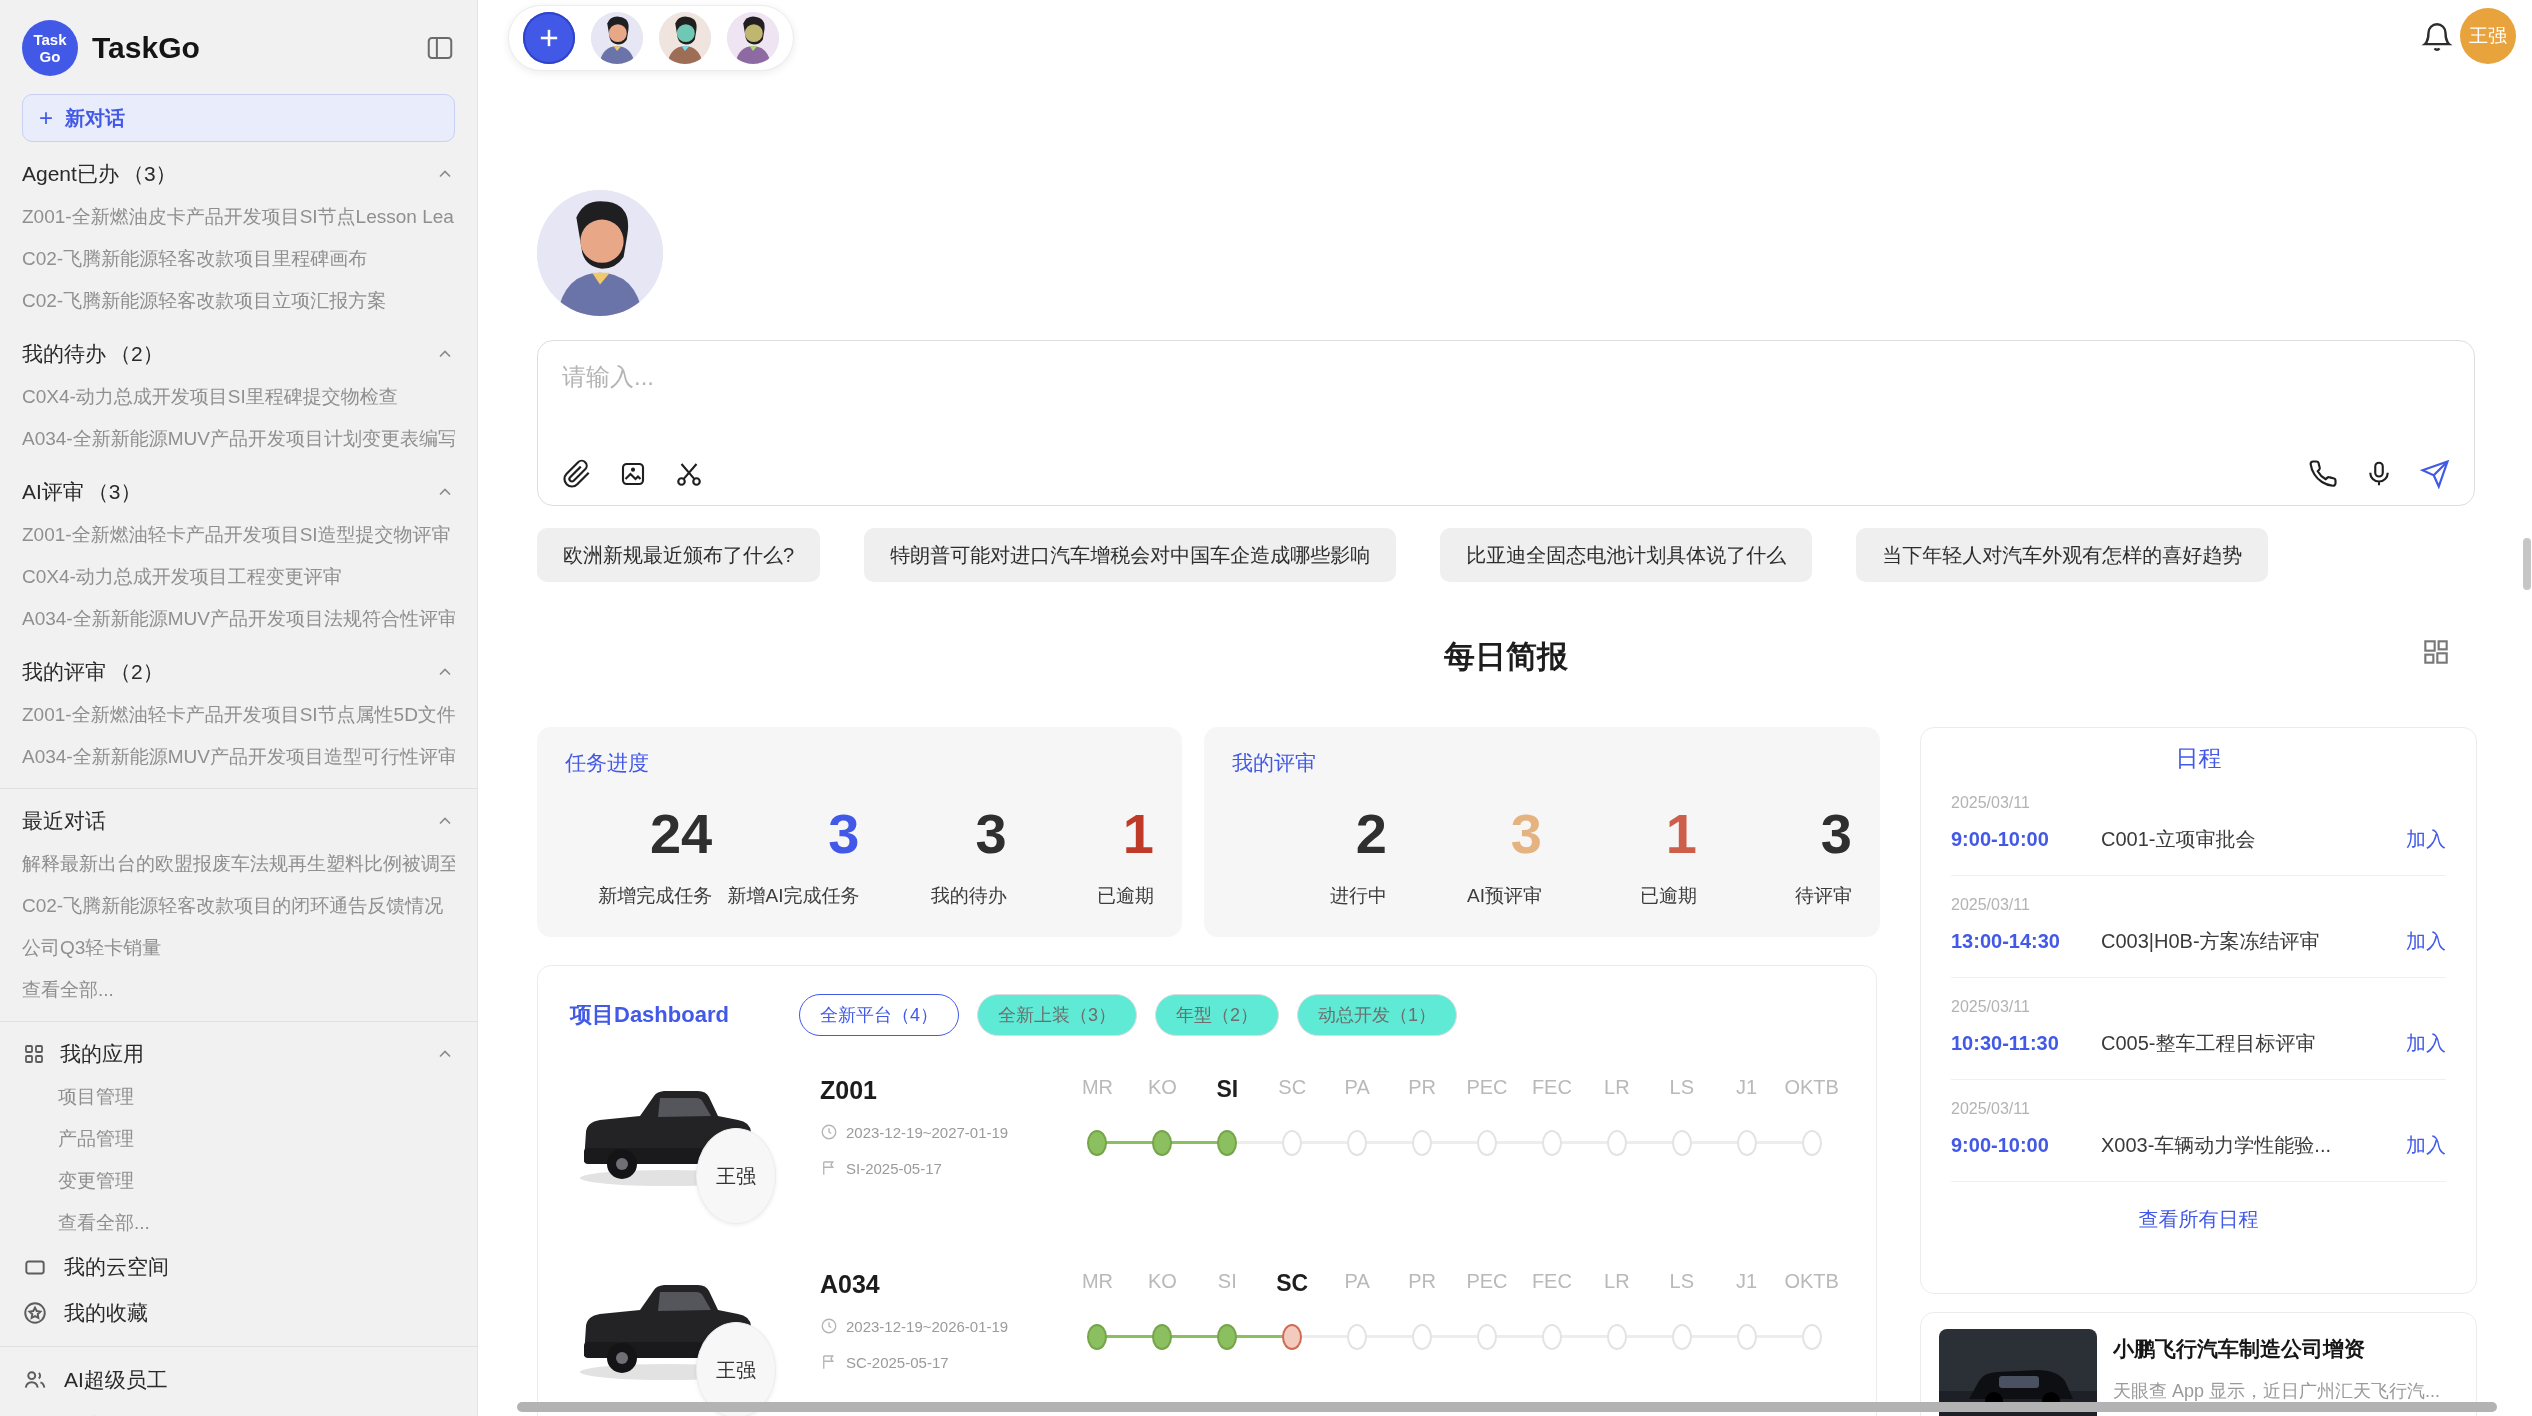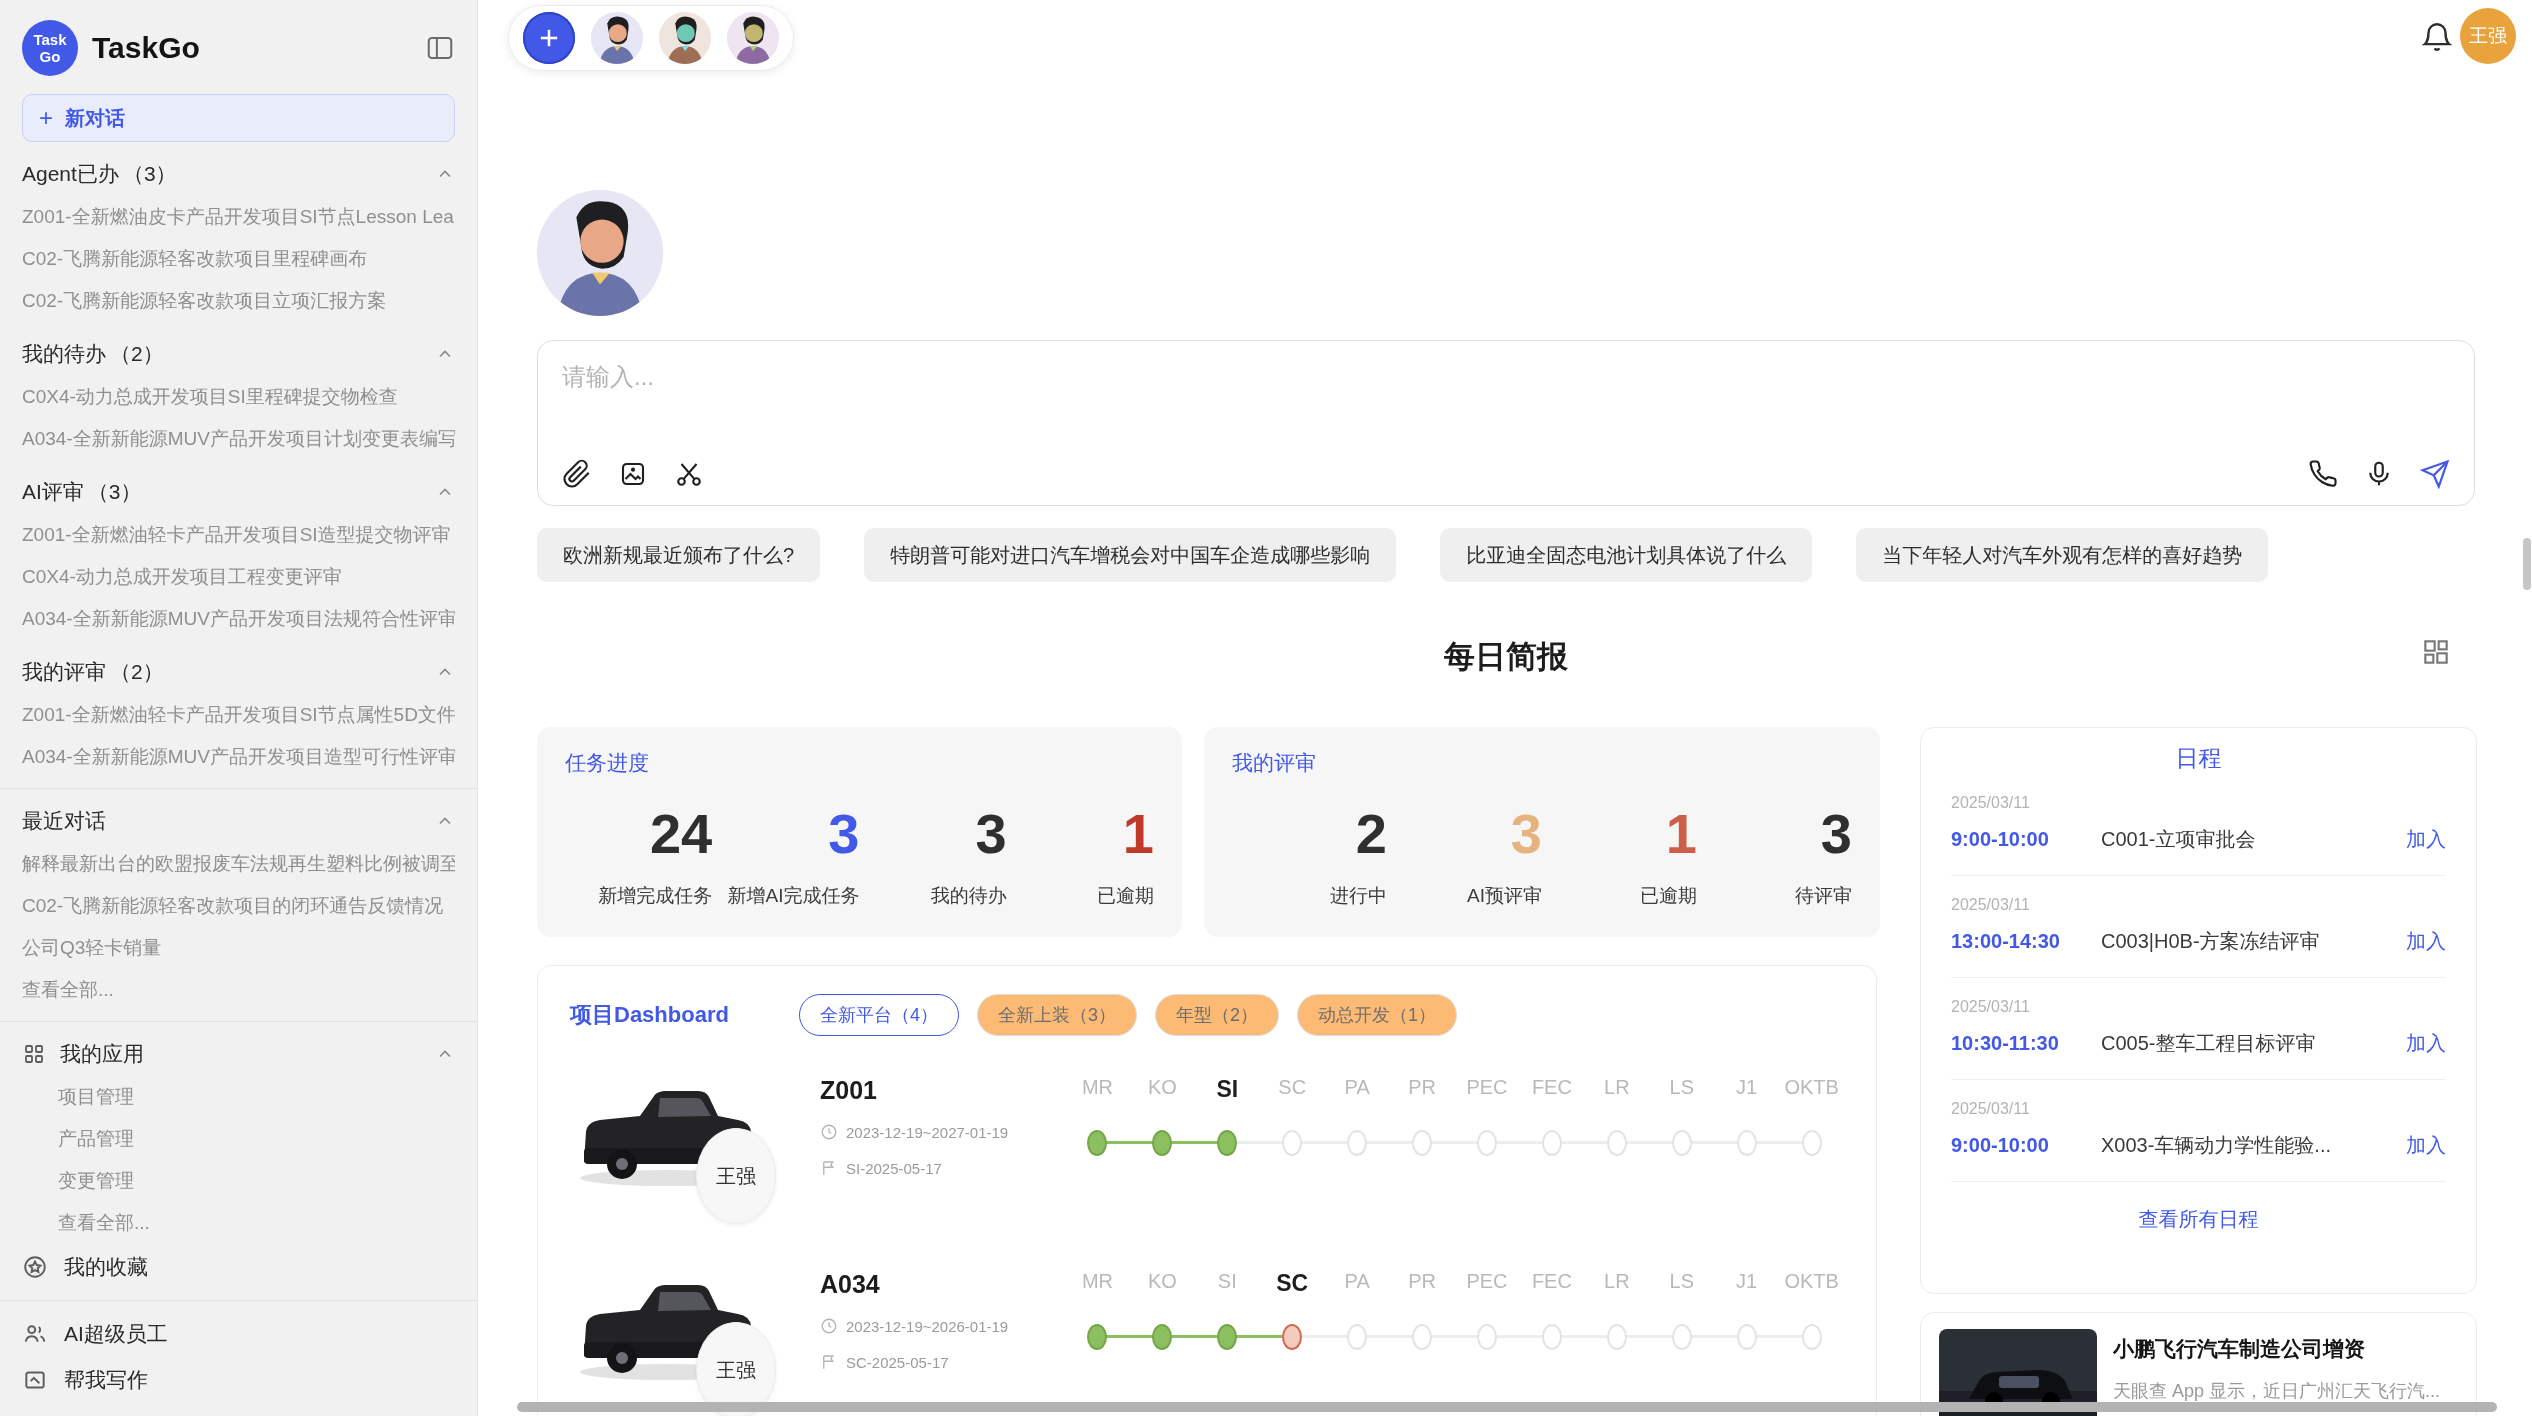--- a/index.html
+++ b/index.html
@@ -80,21 +80,21 @@
   .stat-val.blue { color:#4259e8; } .stat-val.red { color:#bf3a28; }
   .stat-val.tan { color:#e5b380; } .stat-val.salmon { color:#cd5f4a; }
   .stat-lbl { font-size:19px; color:#3c3c3c; margin-top:10px; }
 
   
   .dash-card { position:absolute; left:537px; top:965px; width:1340px; height:620px; background:#fff;
                border:1px solid #ececec; border-radius:14px; padding:28px 32px; overflow:hidden; }
   .dash-head { display:flex; align-items:center; }
   .dash-title { font-size:22px; color:#4259e8; font-weight:600; margin-right:70px; }
   .filters { display:flex; gap:18px; }
-  .filter-chip { height:42px; border:1px solid #dcdcdc; background:#fdba74; color:#6e6e6e; border-radius:21px;
+  .filter-chip { height:42px; border:1px solid #dcdcdc; background:#5eead4; color:#6e6e6e; border-radius:21px;
                  display:flex; align-items:center; padding:0 20px; font-size:18px; cursor:pointer; white-space:nowrap; }
   .filter-chip.active { border:1px solid #4259e8; color:#4259e8; background:#fff; }
   .project-row { display:flex; margin-top:34px; height:160px; }
   .proj-media { position:relative; width:250px; flex:none; }
   .truck-img { width:196px; height:122px; }
   .owner-badge { position:absolute; left:126px; top:58px; width:80px; height:96px; border-radius:50%;
                  background:#f7f7f7; border:1px solid #ededed; box-shadow:0 1px 4px rgba(0,0,0,.08);
                  display:flex; align-items:center; justify-content:center; font-size:20px; color:#333; }
   .proj-info { width:245px; flex:none; padding-top:6px; }
   .proj-code { font-size:25px; font-weight:700; color:#1c1c1c; }
@@ -294,20 +294,28 @@
           <div class="s-item">项目管理</div>
           <div class="s-item">产品管理</div>
           <div class="s-item">变更管理</div>
           <div class="s-item">查看全部...</div>
         </div>
     </div>
 
     <div class="side-link">
       <span class="lnk-ic">
         <svg viewBox="0 0 24 24" width="26" height="26" fill="none" stroke="currentColor" stroke-width="1.8">
+          <rect x="4" y="7" width="16" height="11" rx="2"></rect>
+        </svg>
+      </span>
+      <span>我的云空间</span>
+    </div>
+    <div class="side-link">
+      <span class="lnk-ic">
+        <svg viewBox="0 0 24 24" width="26" height="26" fill="none" stroke="currentColor" stroke-width="1.8">
           <circle cx="12" cy="12" r="9"></circle>
             <path d="M12 7l1.6 3.2 3.4.5-2.5 2.4.6 3.4L12 14.9 8.9 16.5l.6-3.4L7 10.7l3.4-.5z"></path>
         </svg>
       </span>
       <span>我的收藏</span>
     </div>
 
     <div class="side-divider"></div>
 
     <div class="side-link">

